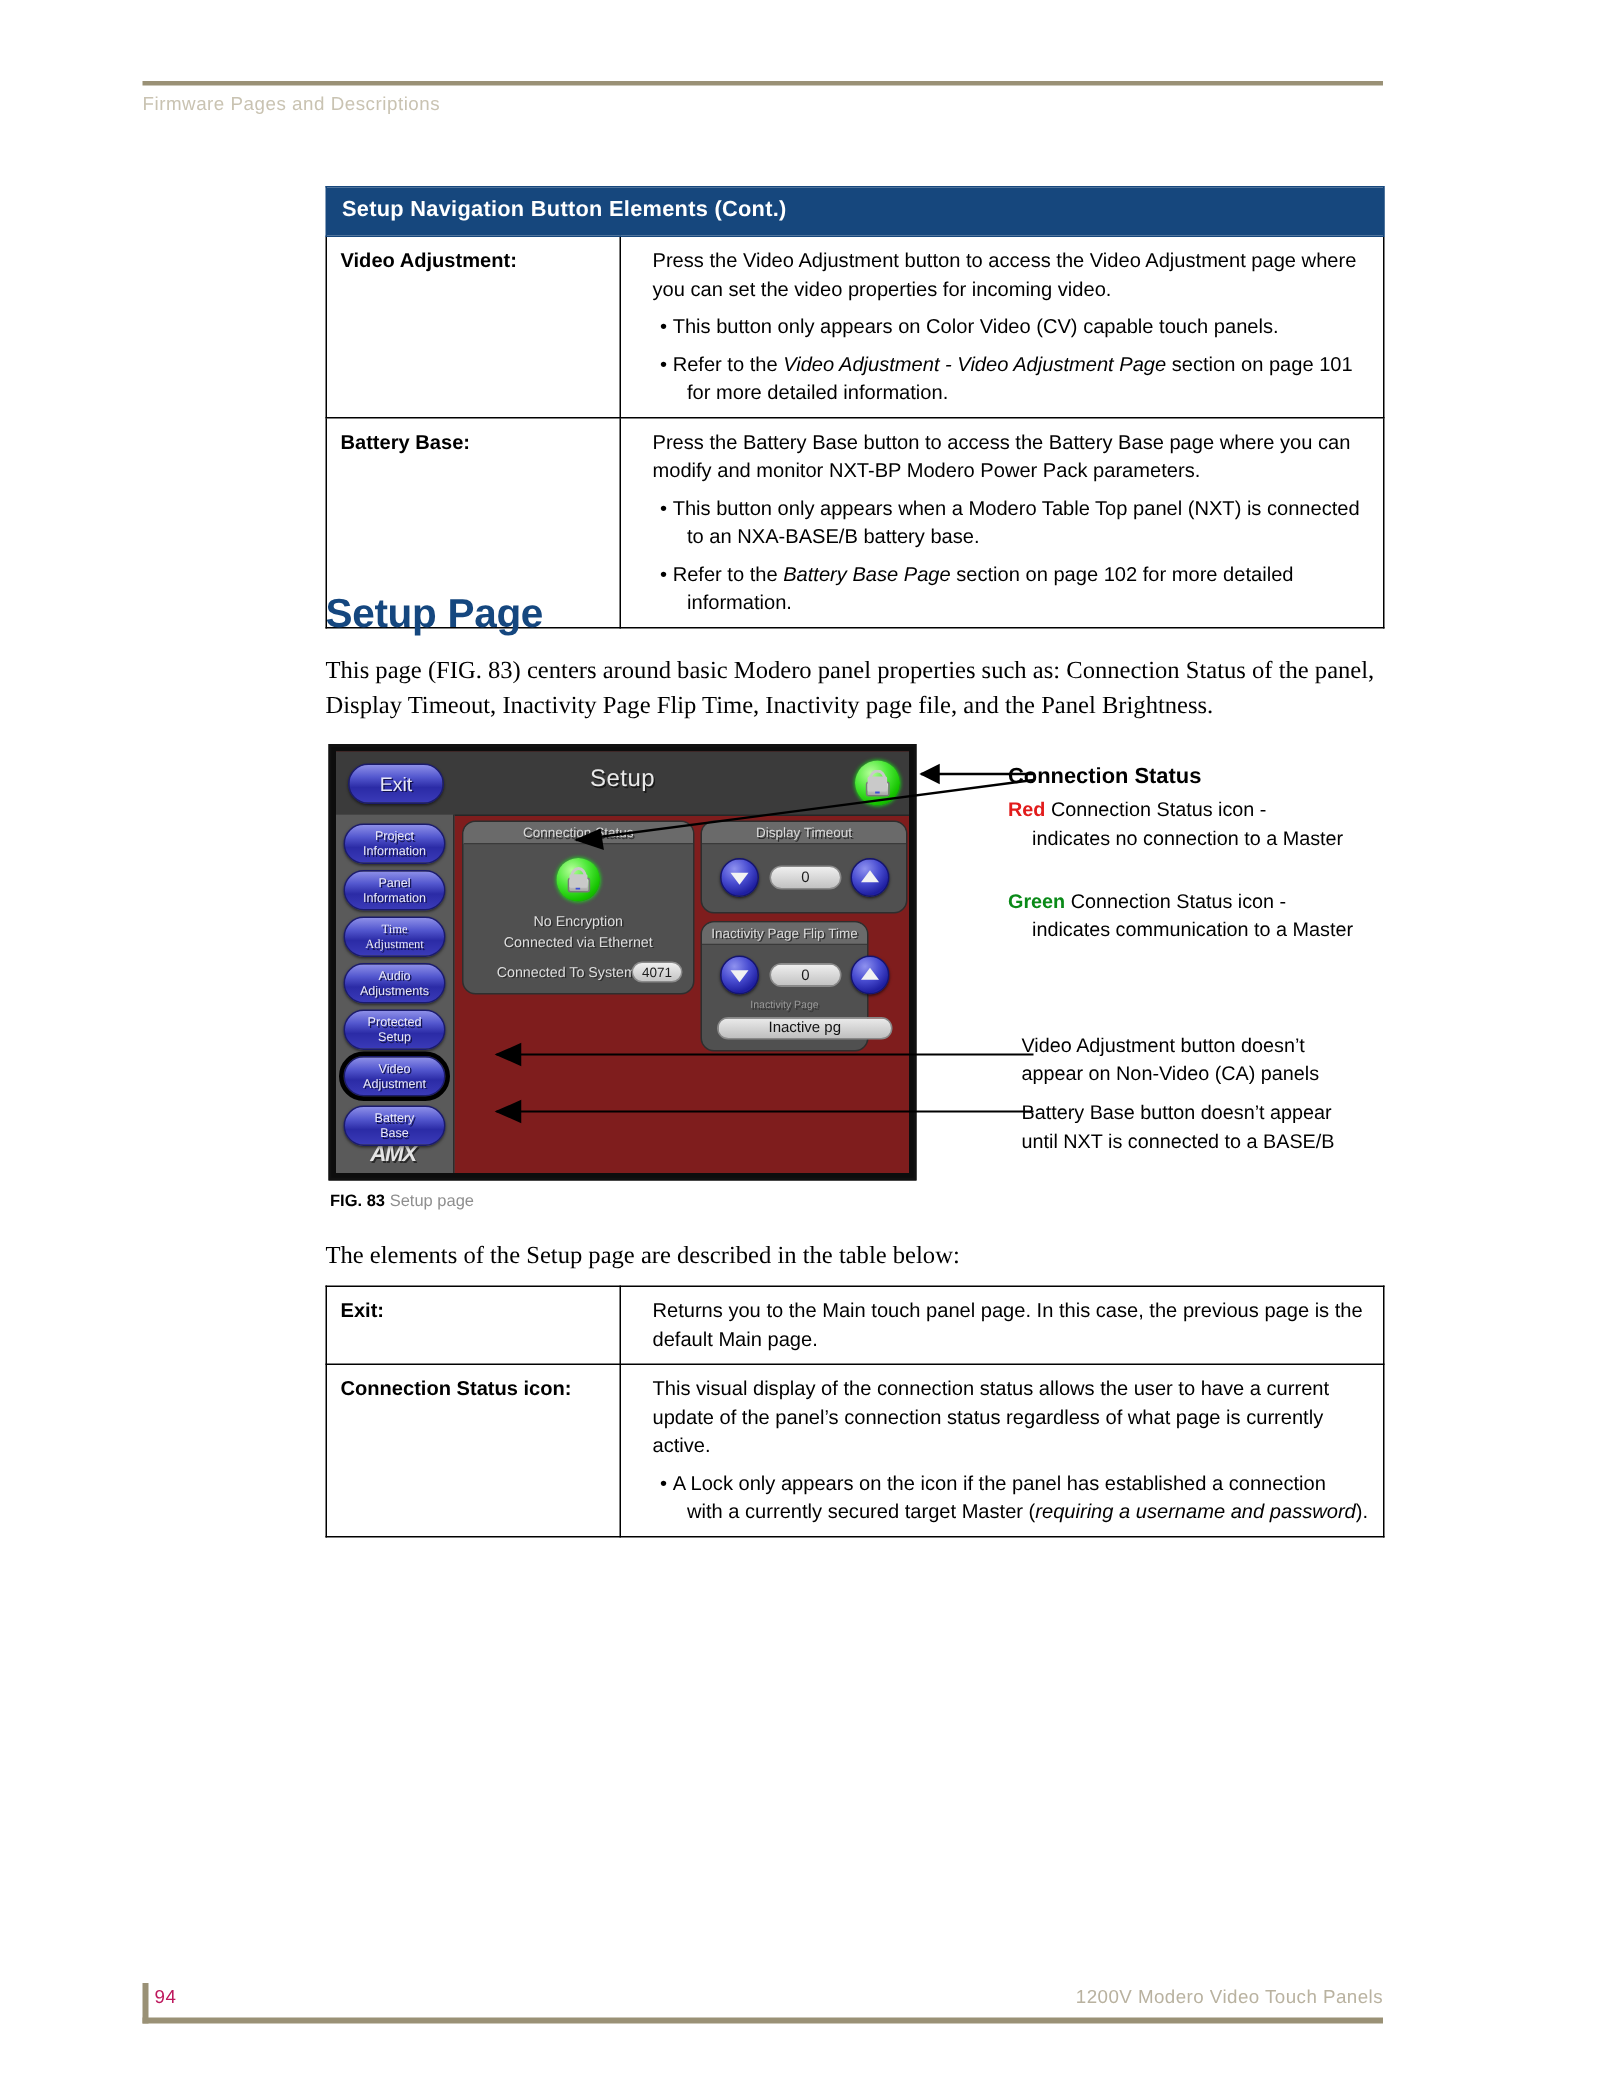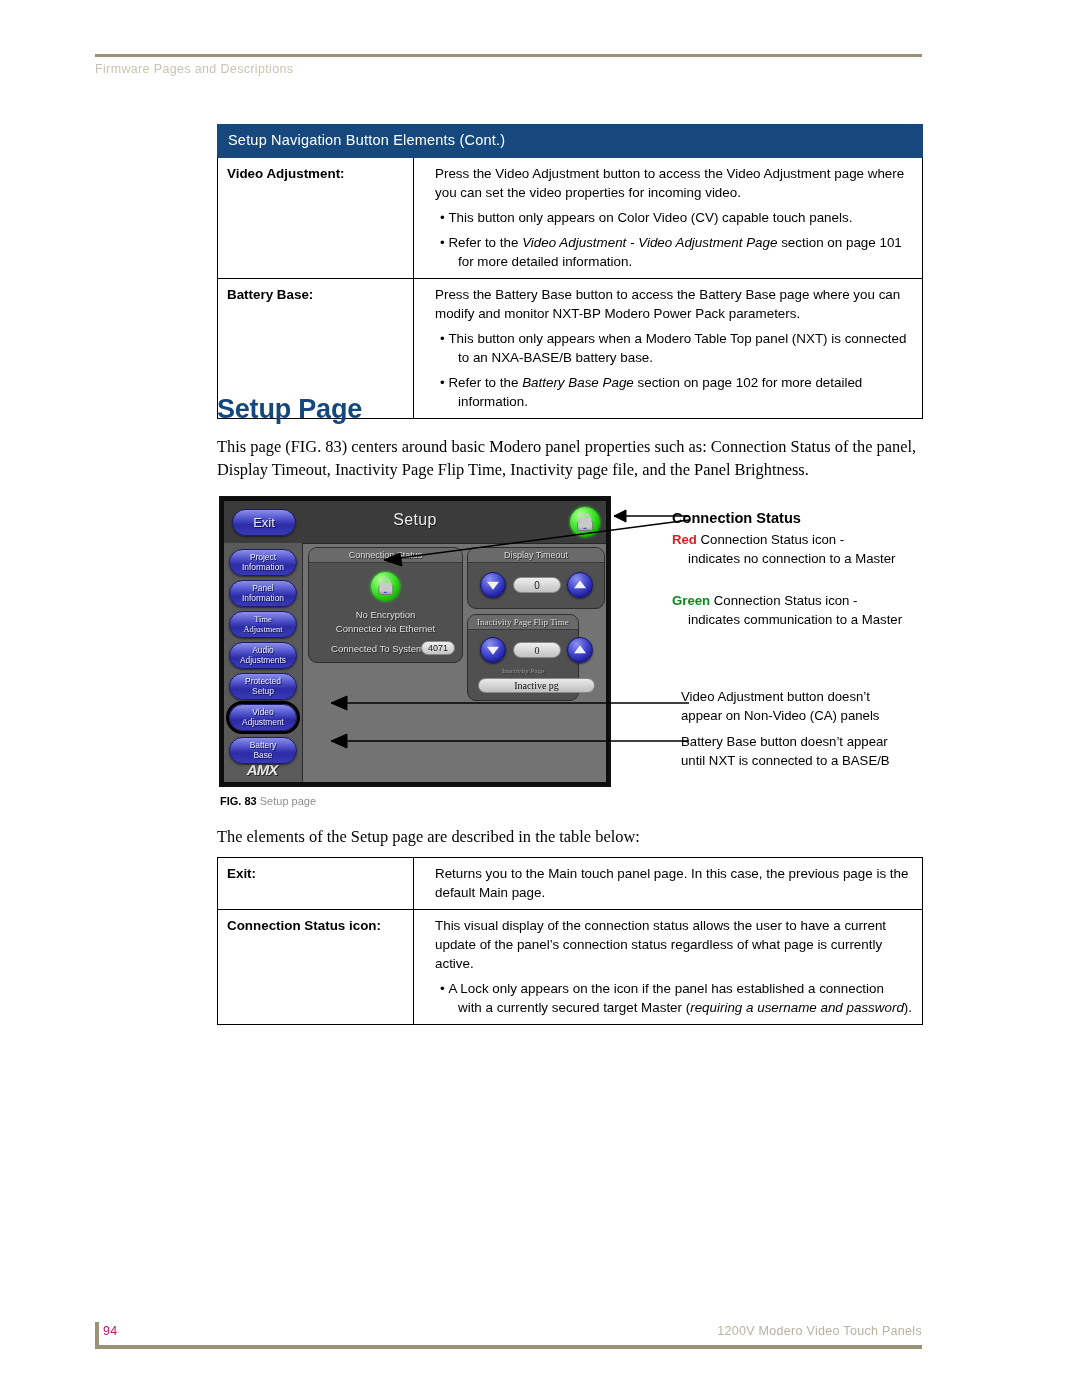--- a/index.html
+++ b/index.html
@@ -62,21 +62,21 @@
 
   
   .doc-table {
     position: absolute;
     border-collapse: collapse;
     table-layout: fixed;
   }
   .doc-table .tbl-head td {
     background: #16477d;
     color: #ffffff;
-    font-weight: normal;
+    font-weight: bold;
     font-size: 14.5px;
     padding: 5px 10px 6px 10px;
     letter-spacing: .2px;
     border: 1px solid #16477d;
   }
   .doc-table td {
     border: 1px solid #000000;
     vertical-align: top;
     font-size: 13.4px;
     line-height: 1.42;
@@ -139,21 +139,21 @@
     position: absolute;
     left: 219px; top: 496px;
     width: 392px; height: 291px;
     background: #0d0d0d;
     border: 2px solid #111;
     box-sizing: border-box;
   }
   .panel-inner {
     position: absolute;
     left: 3px; top: 3px; right: 3px; bottom: 3px;
-    background: #737373;
+    background: #7f1d1d;
   }
   
   .panel-topbar {
     position: absolute;
     left: 0; top: 0; right: 0; height: 42px;
     background: #3b3b3b;
     border-bottom: 1px solid #262626;
   }
   .panel-title {
     position: absolute;
@@ -490,21 +490,21 @@
       <div class="group-hdr">Display Timeout</div>
       <div class="spin-btn" style="left:12px; top:24px;">
           <span class="tri down"></span>
         </div>
       <div class="value-box" style="left:45px; top:29px; width:48px;">0</div>
       <div class="spin-btn" style="left:99px; top:24px;">
           <span class="tri up"></span>
         </div>
     </div>
 
-    <div class="group" style="left:243px; top:113px; width:112px; height:87px;font-family:Liberation Serif, serif;">
+    <div class="group" style="left:243px; top:113px; width:112px; height:87px;">
       <div class="group-hdr">Inactivity Page Flip Time</div>
       <div class="spin-btn" style="left:12px; top:22px;">
           <span class="tri down"></span>
         </div>
       <div class="value-box" style="left:45px; top:27px; width:48px;">0</div>
       <div class="spin-btn" style="left:99px; top:22px;">
           <span class="tri up"></span>
         </div>
       <div class="inact-label" style="top:52px;">Inactivity Page</div>
       <div class="inact-field" style="left:10px; top:63px; width:117px;">Inactive pg</div>

